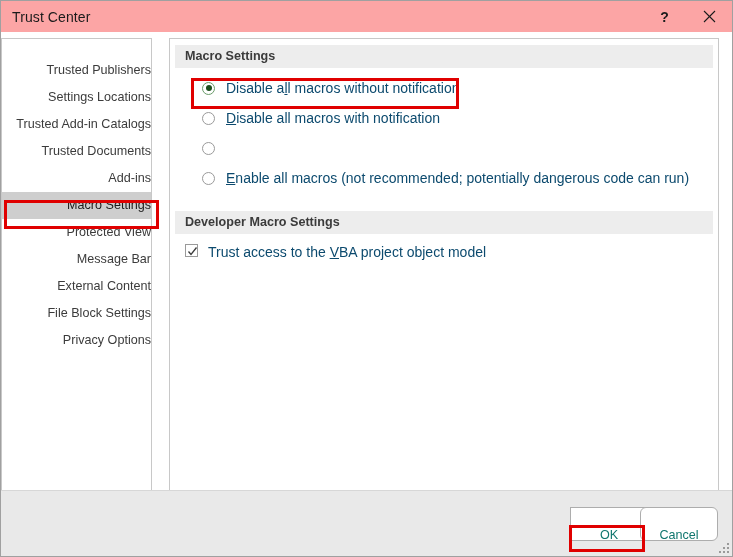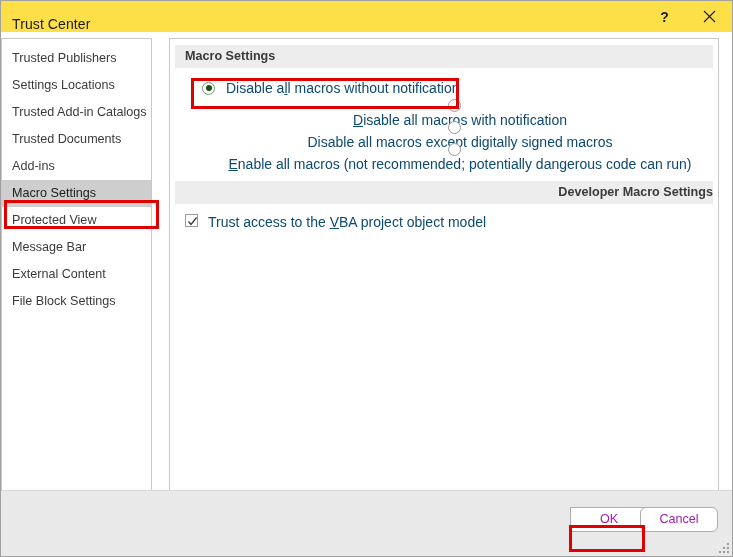--- a/index.html
+++ b/index.html
@@ -28,23 +28,23 @@
     border: 1px solid #a0a0a0;
     box-sizing: border-box;
     display: flex;
     flex-direction: column;
   }
 
   
   .titlebar {
     height: 31px;
     flex: 0 0 31px;
-    background: #fde047;
-    display: flex;
-    align-items: flex-end;
+    background: #fca5a5;
+    display: flex;
+    align-items: center;
     position: relative;
   }
   .title-text {
     padding-left: 11px;
     font-size: 14px;
     color: #1b1b1b;
     letter-spacing: 0.1px;
   }
   .title-buttons {
     position: absolute;
@@ -74,22 +74,23 @@
   
   .sidebar {
     position: absolute;
     left: 0;
     top: 6px;
     width: 151px;
     height: 484px;
     background: #ffffff;
     border: 1px solid #c8c8c8;
     box-sizing: border-box;
-    padding-top: 6px;
+    padding-top: 18px;
     overflow: hidden;
+    text-align: right;
   }
   .side-item {
     height: 27px;
     line-height: 27px;
     padding-left: 10px;
     font-size: 12.6px;
     color: #3b3b3b;
     white-space: nowrap;
     cursor: default;
   }
@@ -125,21 +126,21 @@
   .option-list {
     padding: 9px 0 0 0;
   }
   .opt-row {
     display: flex;
     align-items: center;
     height: 22px;
     padding-left: 32px;
     cursor: default;
   }
-  .opt-row + .opt-row { margin-top: 0px; flex-direction: column; }
+  .opt-row + .opt-row { margin-top: 8px; }
 
   .radio {
     width: 13px;
     height: 13px;
     border-radius: 50%;
     border: 1px solid #9a9a9a;
     background: #ffffff;
     box-sizing: border-box;
     position: relative;
     flex: 0 0 13px;
@@ -198,26 +199,26 @@
   }
   .btn {
     position: absolute;
     top: 16px;
     width: 78px;
     height: 25px;
     background: #ffffff;
     border: 1px solid #adadad;
     font-family: "Liberation Sans", sans-serif;
     font-size: 12.6px;
-    color: #a21caf;
+    color: #0f766e;
     line-height: 23px;
     text-align: center;
     cursor: default;
     box-sizing: border-box;
-    padding: 0;
+    padding: 16px;
   }
   .btn-ok { right: 84px; }
   .btn-cancel { right: 0px; margin-right: 14px; border-radius: 6px; }
 
   .grip {
     position: absolute;
     right: 3px;
     bottom: 3px;
     width: 12px;
     height: 12px;
@@ -287,51 +288,53 @@
       </div>
       <div class="side-item">
         <span>Message Bar</span>
       </div>
       <div class="side-item">
         <span>External Content</span>
       </div>
       <div class="side-item">
         <span>File Block Settings</span>
       </div>
+      <div class="side-item">
+        <span>Privacy Options</span>
+      </div>
     </div>
 
     <div class="main-panel">
 
       <div class="section-head">Macro Settings</div>
 
       <div class="option-list">
 
         <div class="opt-row">
           <span class="radio checked"></span>
           <span class="opt-label"><span>Disable a</span><span class="ak">l</span><span>l macros without notification</span></span>
         </div>
 
         <div class="opt-row">
           <span class="radio"></span>
           <span class="opt-label"><span></span><span class="ak">D</span><span>isable all macros with notification</span></span>
         </div>
 
         <div class="opt-row">
           <span class="radio"></span>
-          <span class="opt-label"><span>Disable all macros except di</span><span class="ak">g</span><span>itally signed macros</span></span>
         </div>
 
         <div class="opt-row">
           <span class="radio"></span>
           <span class="opt-label"><span></span><span class="ak">E</span><span>nable all macros (not recommended; potentially dangerous code can run)</span></span>
         </div>
 
       </div>
 
-      <div class="section-head" style="margin-top:16px;text-align:right;">Developer Macro Settings</div>
+      <div class="section-head" style="margin-top:22px;">Developer Macro Settings</div>
 
       <div class="checkbox-row">
         <span class="checkbox checked">
           <svg width="11" height="11" viewBox="0 0 11 11">
             <polyline points="1.5,5.5 4,8.5 9.5,1.5" fill="none" stroke="#3b3b3b" stroke-width="1.3"></polyline>
           </svg>
         </span>
         <span class="opt-label"><span>Trust access to the </span><span class="ak">V</span><span>BA project object model</span></span>
       </div>
 

